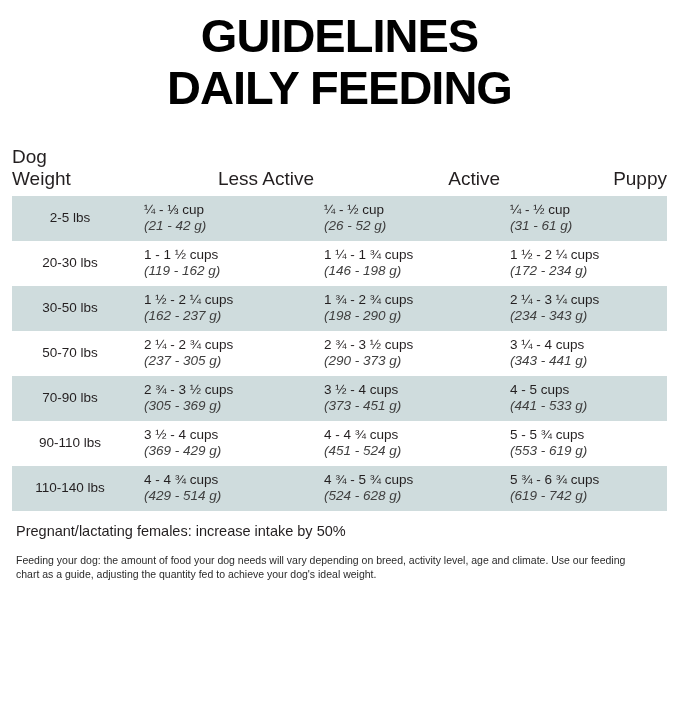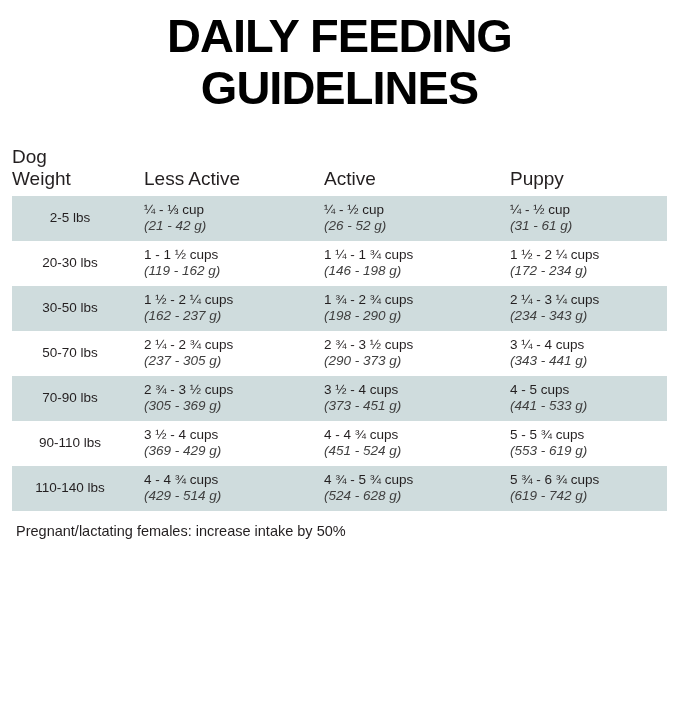--- a/index.html
+++ b/index.html
@@ -49,20 +49,21 @@
     vertical-align: bottom;
     font-weight: normal;
     font-size: 19px;
     line-height: 22px;
     padding: 0 0 6px 0;
     color: #231f20;
   }
   th.head .hw1 { display: block; }
   th.head.colhead {
     padding-left: 10px;
+    text-align: right;
   }
   td.cell {
     font-size: 13.5px;
     line-height: 16px;
     vertical-align: middle;
     padding: 6px 10px 7px 4px;
     color: #231f20;
     white-space: nowrap;
   }
   td.cell.weight {
@@ -97,22 +98,22 @@
   .fineprint.second {
     margin-top: 12px;
   }
 </style>
 </head>
 <body>
 
 <div class="page">
 
   <h1 class="title">
+    <span class="line">Guidelines</span>
     <span class="line">Daily Feeding</span>
-    <span class="line">Guidelines</span>
   </h1>
 
   <table class="chart">
     <colgroup>
       <col class="c0">
         <col class="c1">
         <col class="c2">
         <col class="c3">
     </colgroup>
     <thead>
@@ -229,14 +230,15 @@
         </td>
         <td class="cell val">
           <span>5 ¾ - 6 ¾ cups</span>
           <span class="grams">(619 - 742 g)</span>
         </td>
       </tr>
     </tbody>
   </table>
 
   <p class="note-main">Pregnant/lactating females: increase intake by 50%</p>
+  <p class="fineprint">Feeding your dog: the amount of food your dog needs will vary depending on breed, activity level, age and climate. Use our feeding chart as a guide, adjusting the quantity fed to achieve your dog's ideal weight.</p>
 
 </div>
 
 </body></html>

